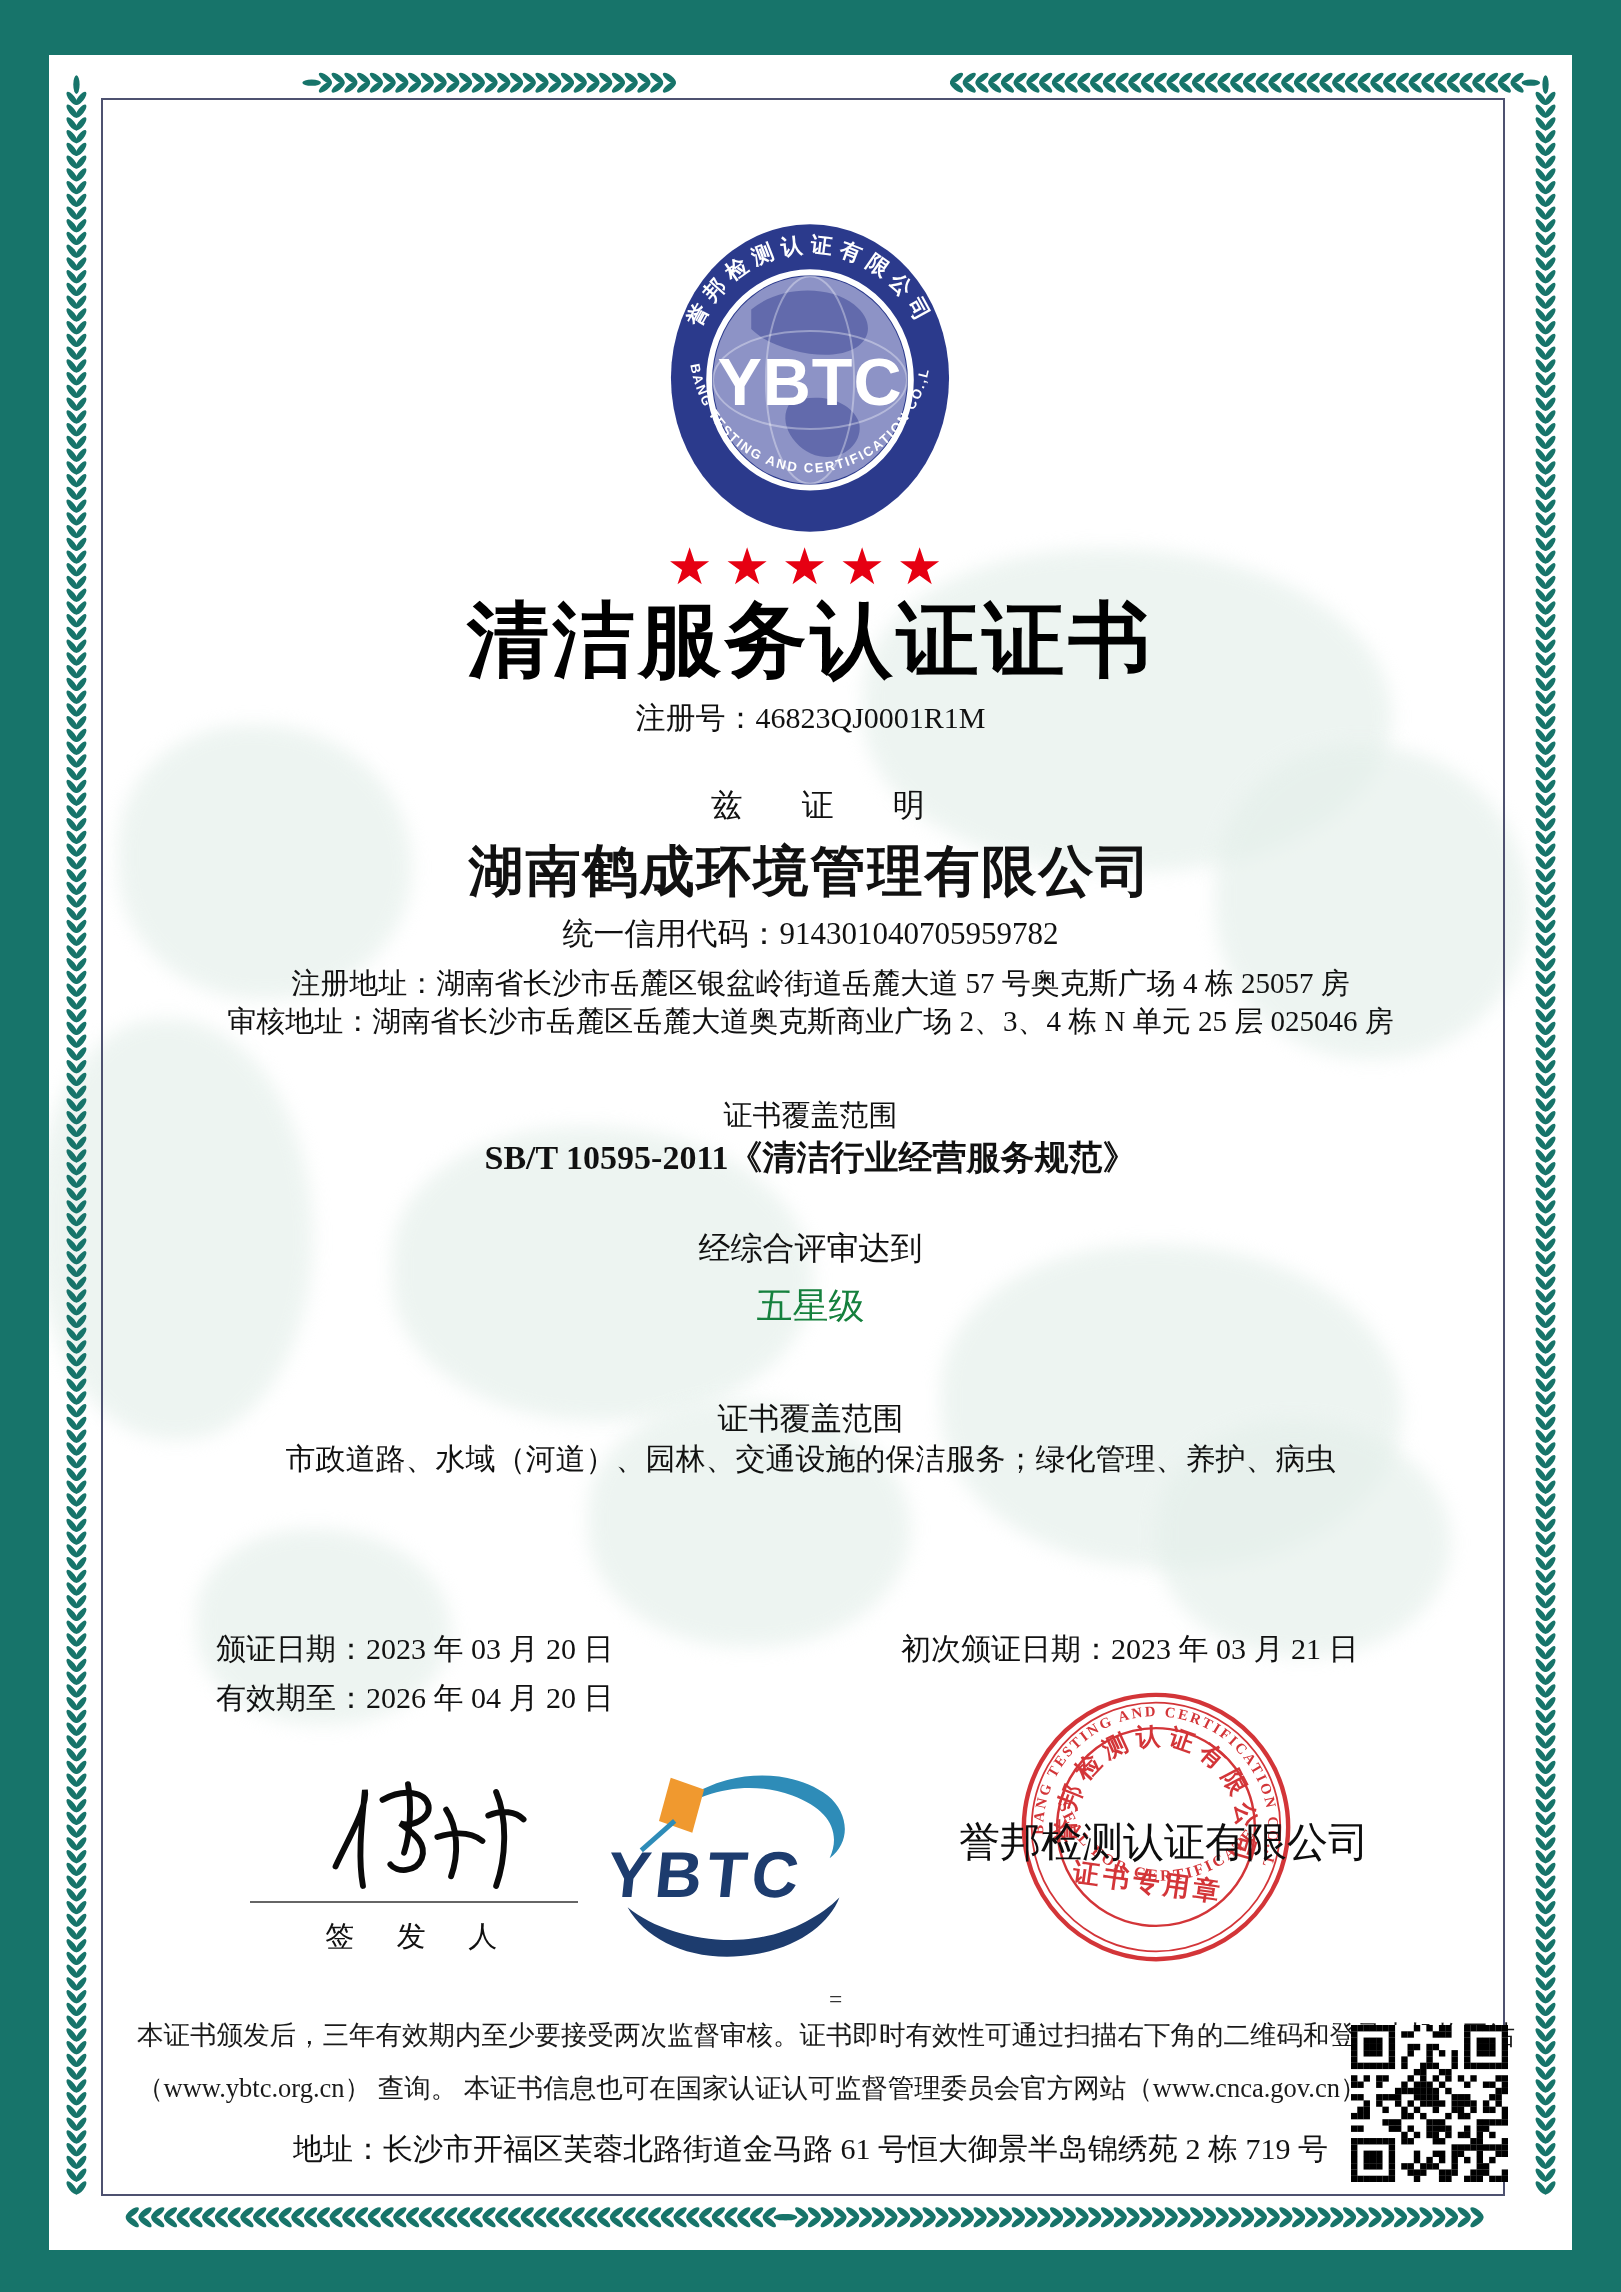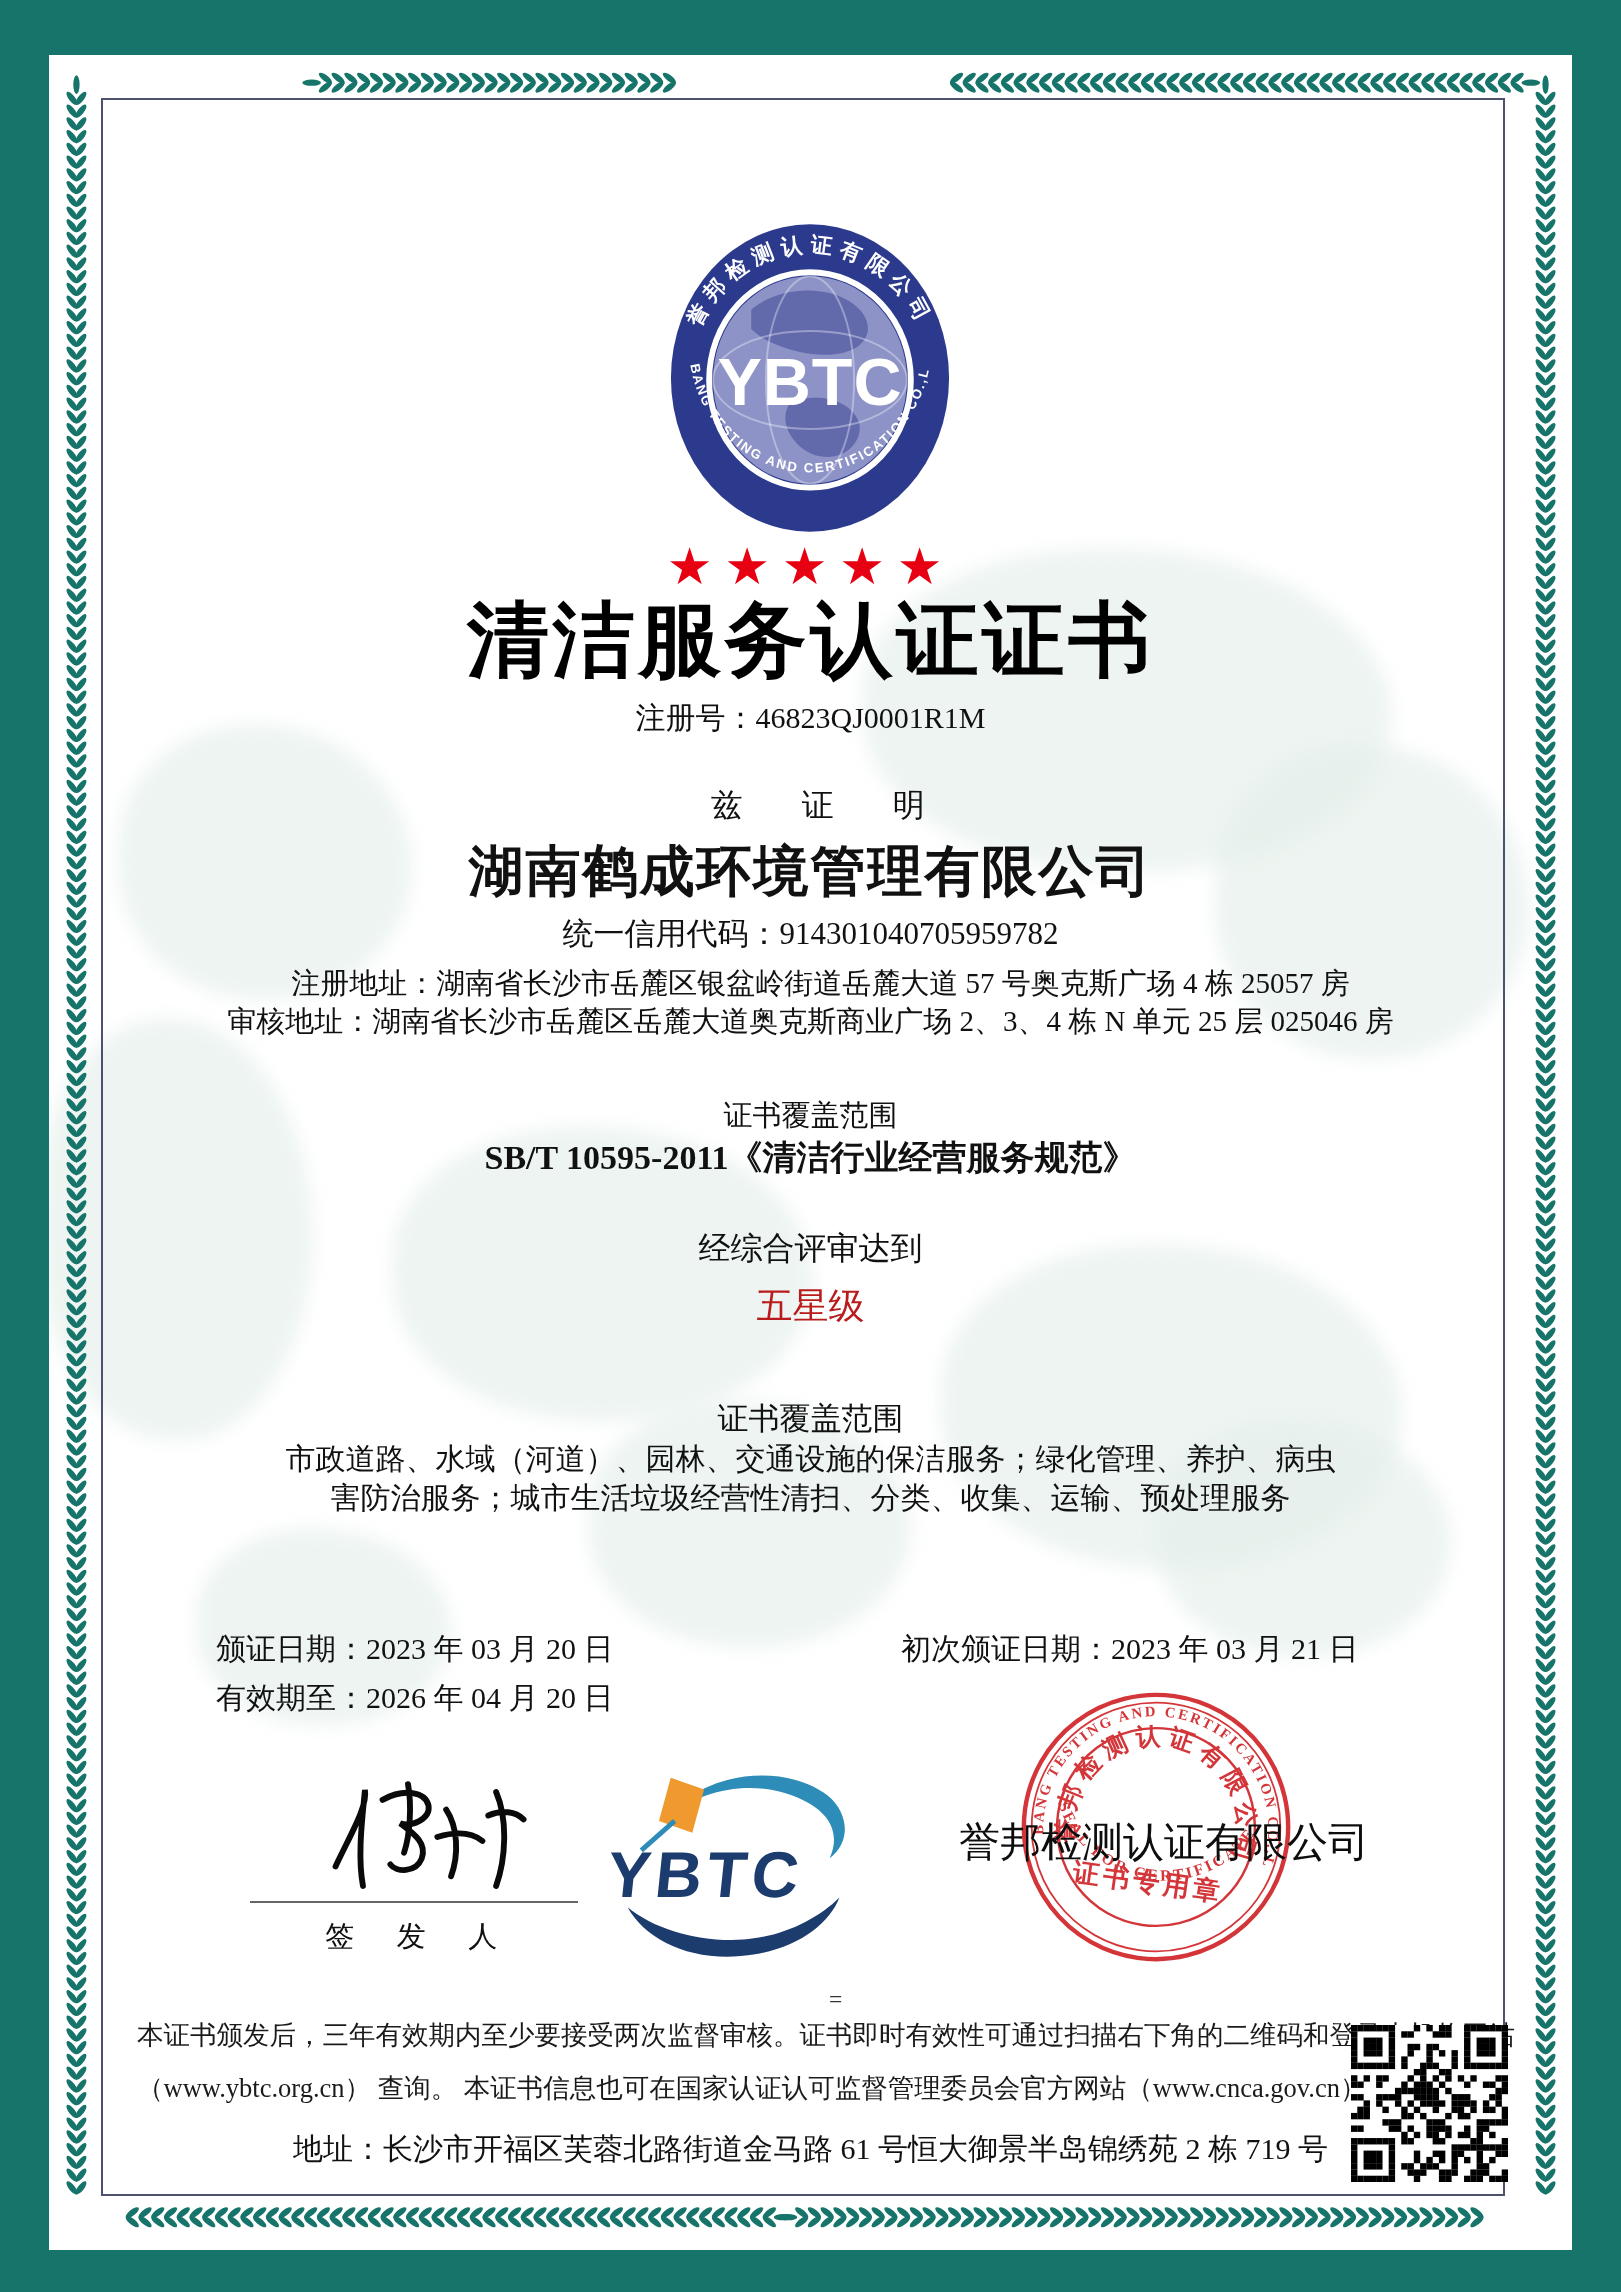--- a/index.html
+++ b/index.html
@@ -23,21 +23,21 @@
   .stars{font-size:51px;color:#e60012;letter-spacing:11.8px;font-family:"DejaVu Sans",sans-serif;}
   .title{font-size:82px;font-weight:900;letter-spacing:3.9px;color:#000;}
   .regno{font-size:30px;}
   .hereby{font-size:32px;letter-spacing:25.5px;margin-left:20px;}
   .company{font-size:55px;font-weight:900;letter-spacing:2px;}
   .code{font-size:31px;}
   .addr{font-size:29px;}
   .h-small{font-size:29px;}
   .standard{font-size:34px;font-weight:bold;}
   .review{font-size:32px;}
-  .rating{font-size:36px;color:#b91c1c;}
+  .rating{font-size:36px;color:#15803d;}
   .scope-h{font-size:31px;}
   .scope{font-size:30px;}
   .dates{font-size:30px;margin-left:40px;}
   .signer{font-size:29px;letter-spacing:17.6px;}
   .issuer{font-size:41px;color:#0d0d0d;}
   .equals{font-size:23.5px;color:#333;}
   .footer{font-size:26.5px;color:#1a1a1a;}
   .address{font-size:30px;}
   .sig-line{position:absolute;left:250px;top:1901px;width:328px;height:2px;background:#666;}
   .qr{position:absolute;left:1351px;top:2025px;}
@@ -1126,21 +1126,20 @@
   <div class="t center addr" style="top:964px;padding-left:10px;">注册地址：湖南省长沙市岳麓区银盆岭街道岳麓大道 57 号奥克斯广场 4 栋 25057 房</div>
   <div class="t center addr" style="top:1002px;">审核地址：湖南省长沙市岳麓区岳麓大道奥克斯商业广场 2、3、4 栋 N 单元 25 层 025046 房</div>
 
   <div class="t center h-small" style="top:1096px;">证书覆盖范围</div>
   <div class="t center standard" style="top:1135px;">SB/T 10595-2011《清洁行业经营服务规范》</div>
   <div class="t center review" style="top:1227px;">经综合评审达到</div>
   <div class="t center rating" style="top:1282px;">五星级</div>
 
   <div class="t center scope-h" style="top:1398px;">证书覆盖范围</div>
   <div class="t center scope" style="top:1439px;">市政道路、水域（河道）、园林、交通设施的保洁服务；绿化管理、养护、病虫</div>
-  <div class="t center scope" style="top:1478px;">害防治服务；城市生活垃圾经营性清扫、分类、收集、运输、预处理服务</div>
 
   <div class="t dates" style="left:176px;top:1629px;">颁证日期：2023 年 03 月 20 日</div>
   <div class="t dates" style="left:176px;top:1678px;">有效期至：2026 年 04 月 20 日</div>
   <div class="t dates" style="left:861px;top:1629px;">初次颁证日期：2023 年 03 月 21 日</div>
 
   <svg class="abs-svg" style="left:314px;top:1776px;" width="235" height="123" viewBox="0 0 240 125">
     <g fill="none" stroke="#0a0a0a" stroke-width="6" stroke-linecap="round">
       <path d="M22 92 C38 58, 55 30, 52 14 C50 38, 44 80, 50 112"></path>
       <path d="M70 24 C92 12, 114 16, 117 30 C119 44, 99 52, 88 48 C101 58, 116 68, 110 84 C104 99, 84 98, 78 90"></path>
       <path d="M96 8 C100 30, 98 60, 92 78"></path>

